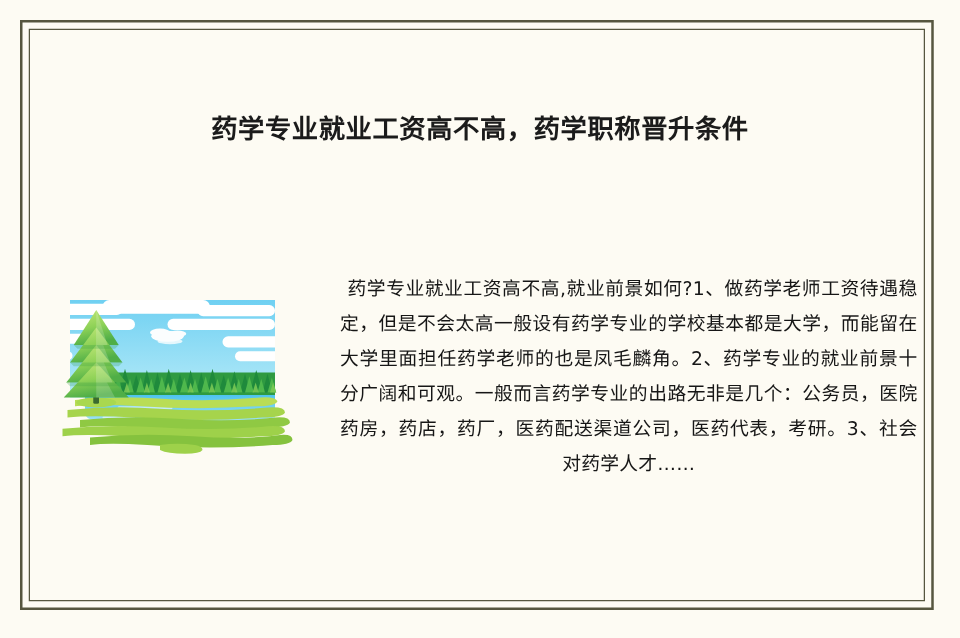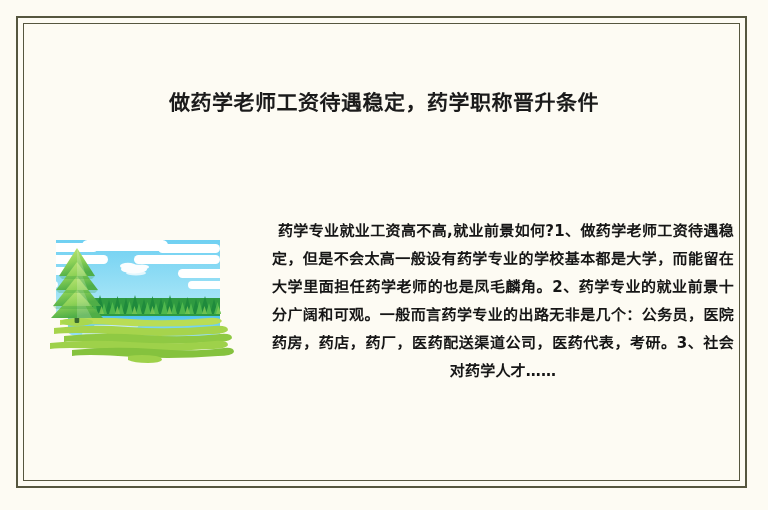--- a/index.html
+++ b/index.html
@@ -75,37 +75,37 @@
     overflow: hidden;
   }
 
   
   .article-text {
     position: absolute;
     left: 248px;
     top: 6px;
     width: 462px;
     font-size: 15px;
-    font-weight: bold;
+    font-weight: normal;
     line-height: 28px;
     color: #161616;
     text-align: justify;
     text-align-last: center;
     text-indent: 6px;
     letter-spacing: 0.2px;
     word-break: break-all;
   }
 </style>
 </head>
 <body>
 
 <div class="frame-outer"></div>
 <div class="frame-inner"></div>
 
-<h1 class="page-title">做药学老师工资待遇稳定，药学职称晋升条件</h1>
+<h1 class="page-title">药学专业就业工资高不高，药学职称晋升条件</h1>
 
 <div class="content">
 
   <div class="illustration">
     <div class="illus-stage">
       <svg viewBox="0 0 200 140" width="200" height="140" xmlns="http://www.w3.org/2000/svg">
         <defs>
           <linearGradient id="skyGrad" x1="0" y1="0" x2="0" y2="1">
             <stop offset="0%" stop-color="#6fd0f2"></stop>
             <stop offset="100%" stop-color="#b6ebf8"></stop>

